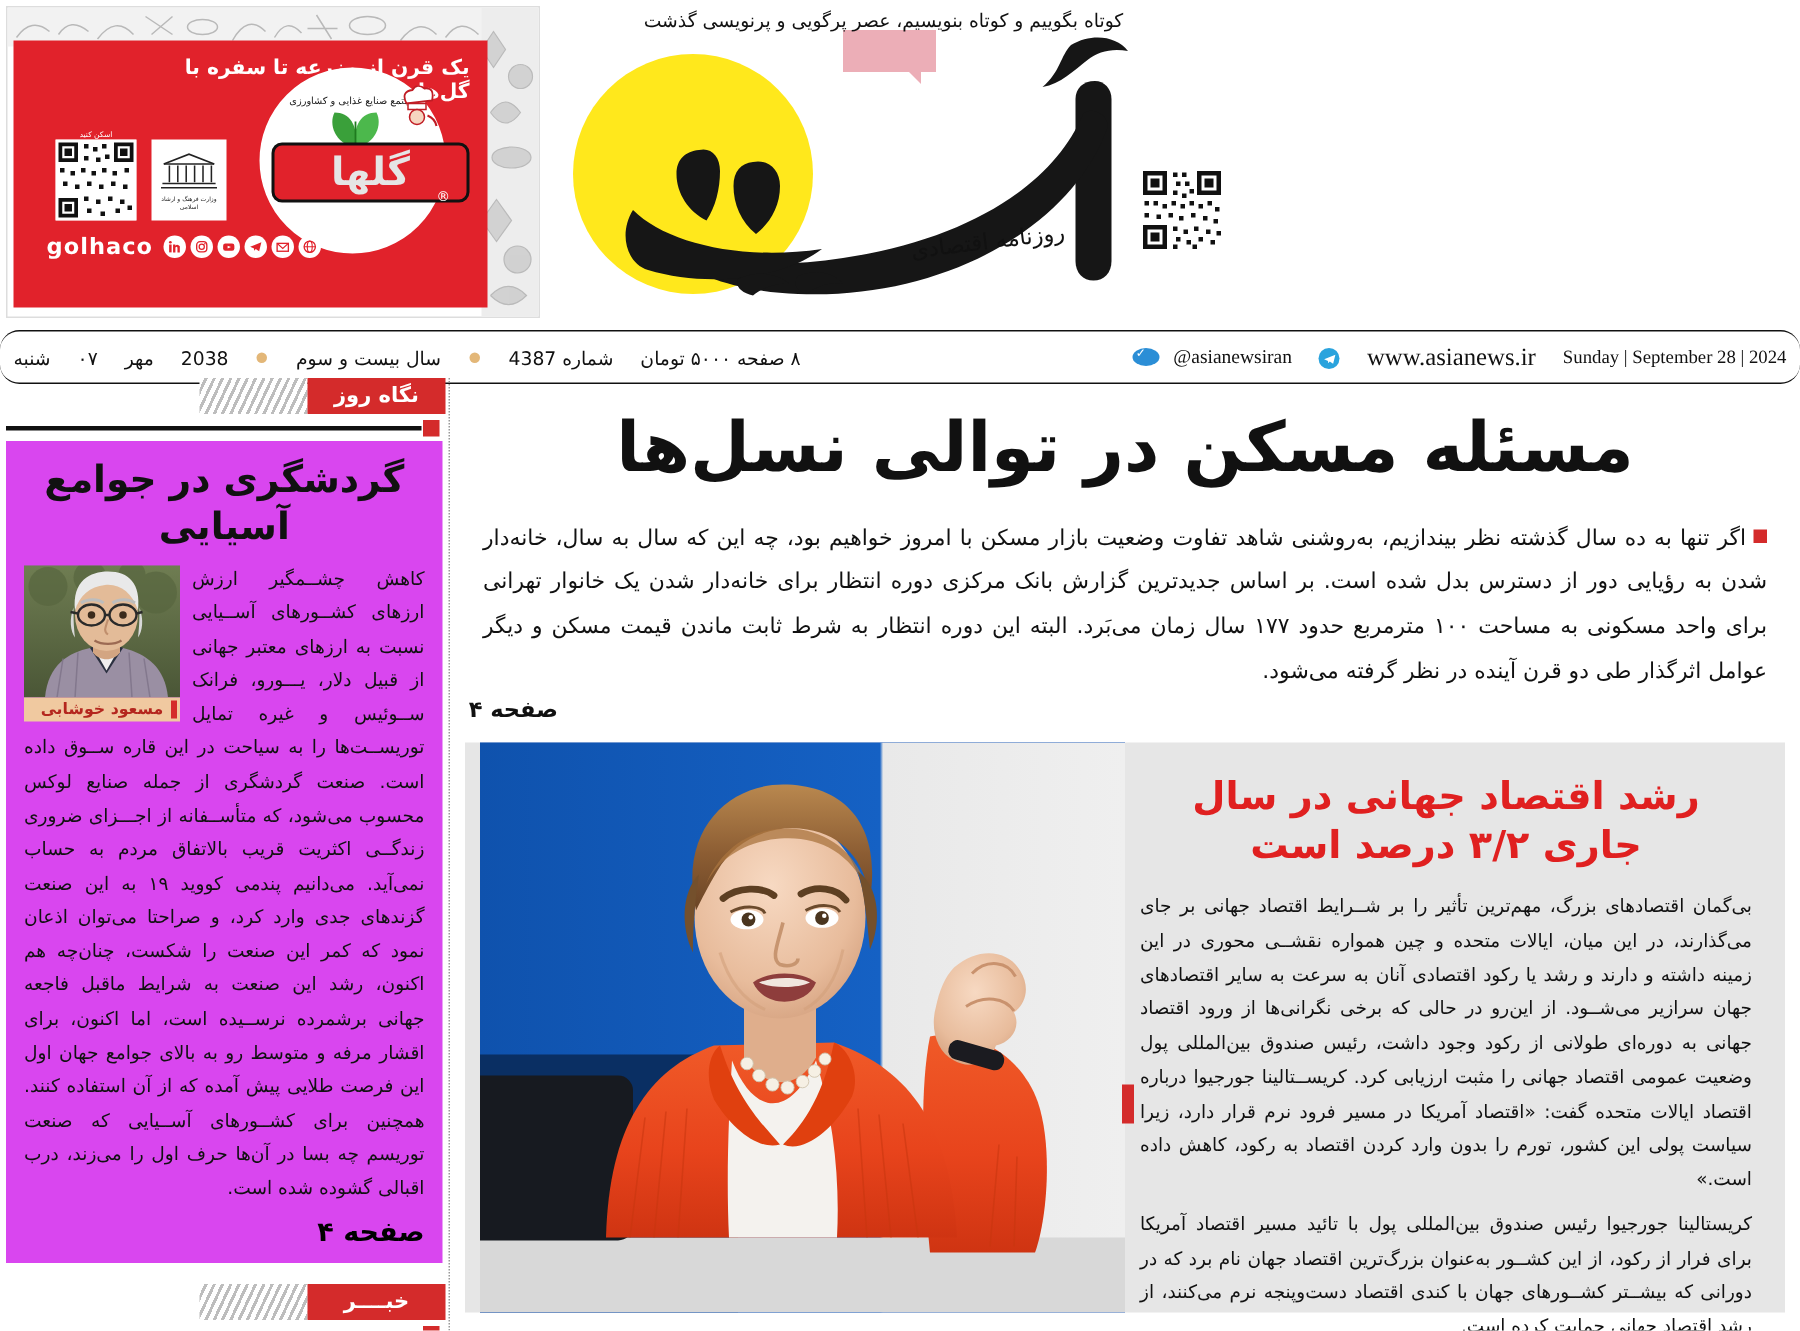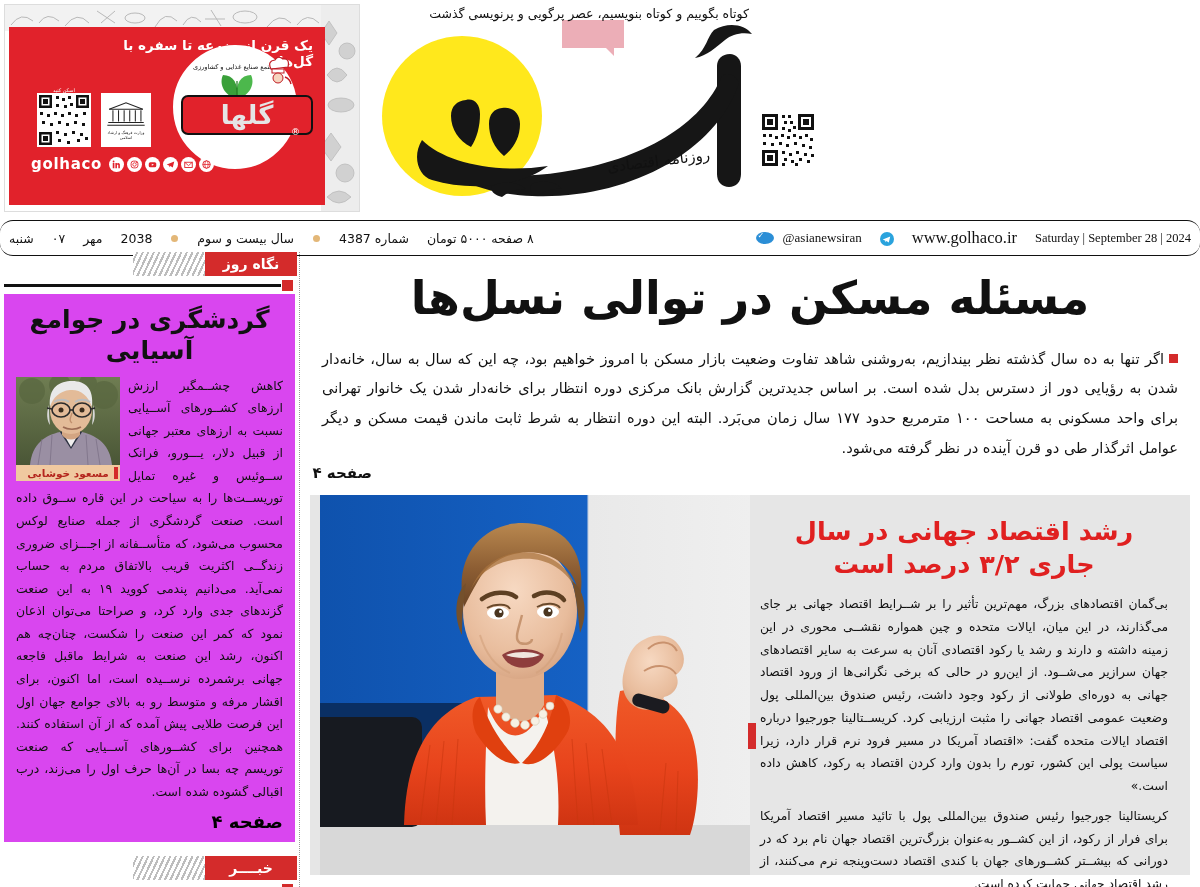--- a/index.html
+++ b/index.html
@@ -466,22 +466,22 @@
     <span class="ib">شماره 4387</span>
     <span class="ib">۸ صفحه ۵۰۰۰ تومان</span>
     <span style="flex:1"></span>
     <span class="ib blue-dot"></span>
     <span class="ib ib-tg">@asianewsiran</span>
     <span class="ib"><span class="tg-icon">
           <svg viewBox="0 0 12 12" width="9" height="9">
             <path d="M1 6 L11 2 L9 10 L6 8 L4.5 9.5 L4.5 7.5 Z" fill="#fff"></path>
           </svg>
         </span></span>
-    <span class="ib ib-url">www.golhaco.ir</span>
-    <span class="ib ib-en">Saturday | September 28 | 2024</span>
+    <span class="ib ib-url">www.asianews.ir</span>
+    <span class="ib ib-en">Sunday | September 28 | 2024</span>
   </div>
 
   <div class="body-wrap">
 
     <div class="main-col">
 
       <div class="lead-headline">مسئله مسکن در توالی نسل‌ها</div>
 
       <div class="lead-para">
         <span class="lead-bullet"></span><span>اگر تنها به ده سال گذشته نظر بیندازیم، به‌روشنی شاهد تفاوت وضعیت بازار مسکن با امروز خواهیم بود، چه این که سال به سال، خانه‌دار شدن به رؤیایی دور از دسترس بدل شده است. بر اساس جدیدترین گزارش بانک مرکزی دوره انتظار برای خانه‌دار شدن یک خانوار تهرانی برای واحد مسکونی به مساحت ۱۰۰ مترمربع حدود ۱۷۷ سال زمان می‌بَرد. البته این دوره انتظار به شرط ثابت ماندن قیمت مسکن و دیگر عوامل اثرگذار طی دو قرن آینده در نظر گرفته می‌شود.</span>

